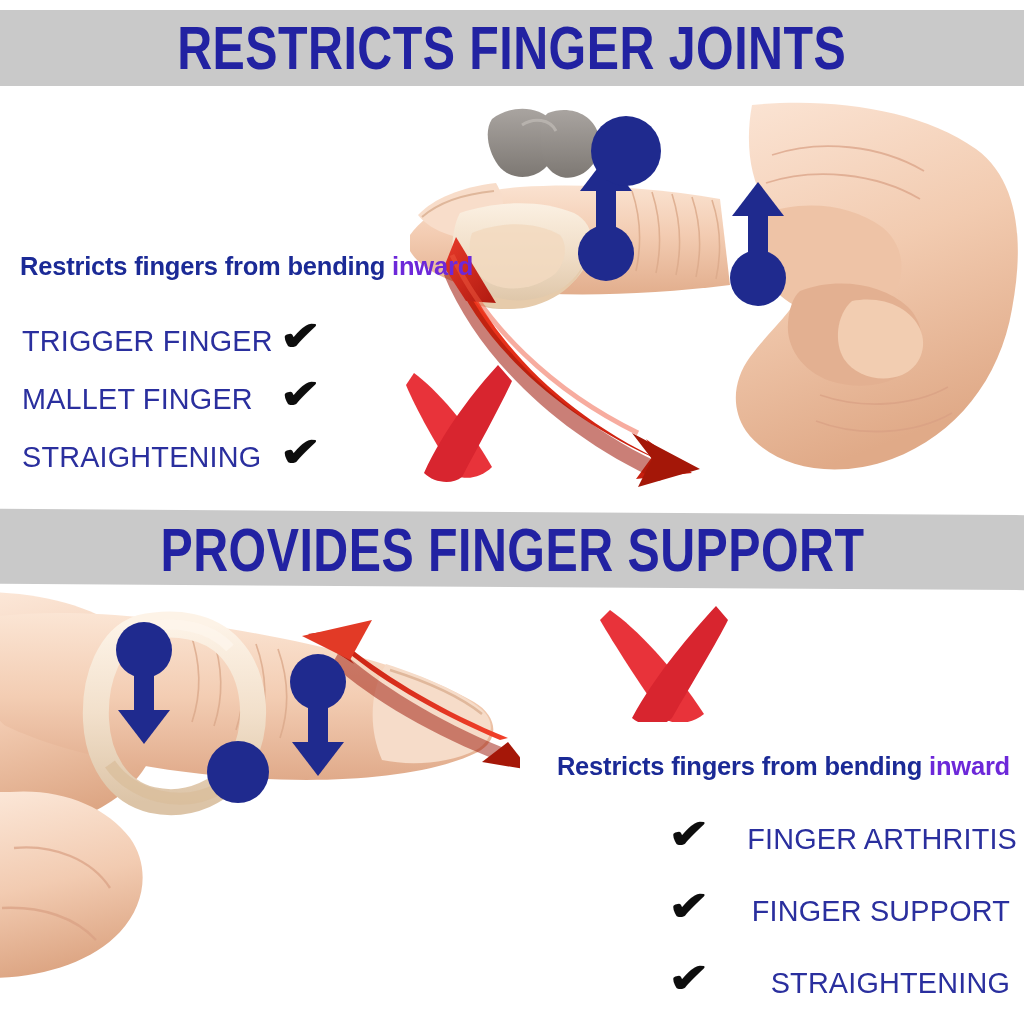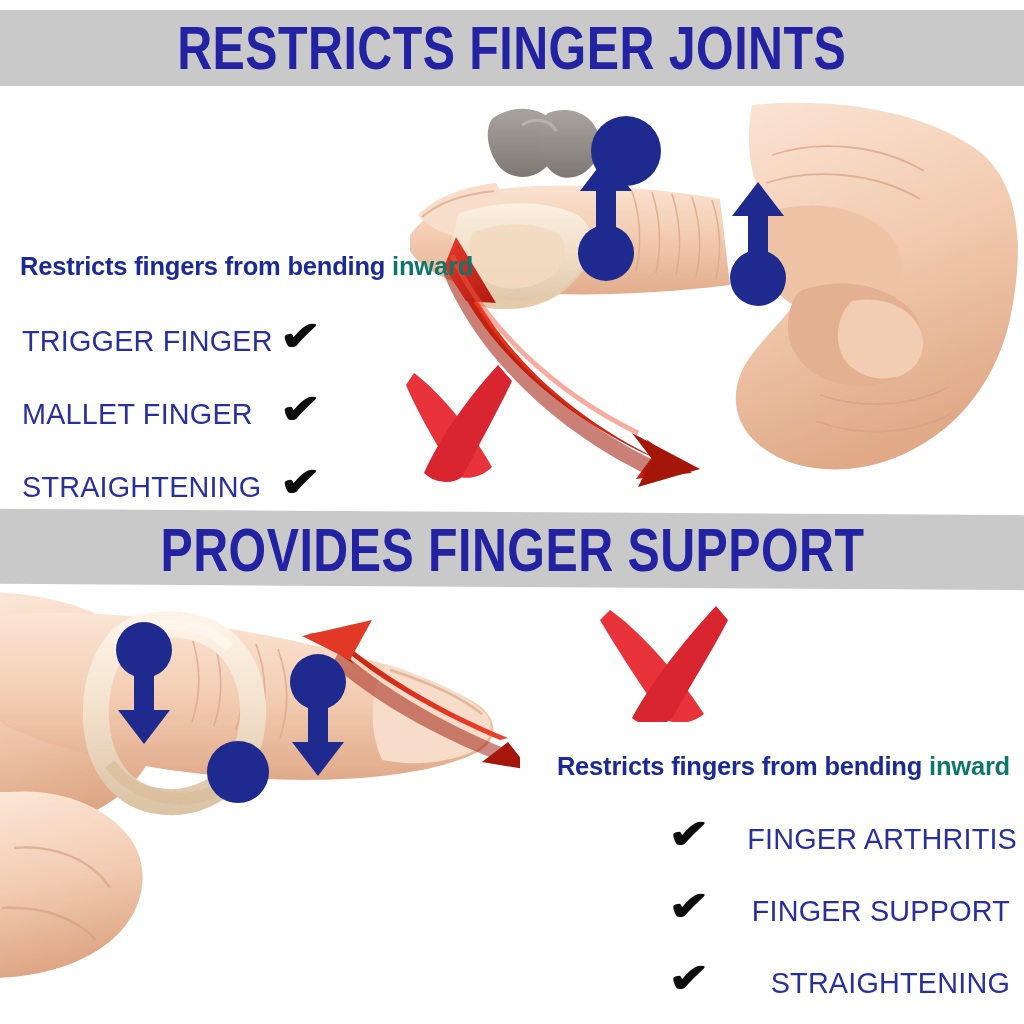--- a/index.html
+++ b/index.html
@@ -36,21 +36,21 @@
 
   
   .headline{
     position:absolute;
     font-weight:bold;
     font-size:25.5px;
     color:#1b2a96;
     white-space:nowrap;
     letter-spacing:-0.2px;
   }
-  .headline .hl-accent{color:#0f766e;margin-top:20px;}
+  .headline .hl-accent{color:#6d28d9;margin-top:20px;}
   .headline-top{left:20px;top:252px;}
   .headline-bottom{left:1010px;top:752px;transform:translateX(-100%);}
 
   
   .check-list{position:absolute;}
   .check-row{
     display:flex;align-items:flex-end;
     height:58px;
   }
   .check-label{
@@ -67,21 +67,21 @@
     line-height:1;
     font-weight:bold;
     transform:scaleX(1.12) scaleY(0.92);
   }
 
   
   .list-top{left:22px;top:300px;}
   .list-top .check-row{justify-content:flex-start;}
   .list-top .check-label{width:252px;}
   .list-top .check-mark{margin-left:8px;}
-  .list-top .check-row + .check-row{margin-top:15px;}
+  .list-top .check-row + .check-row{}
 
   
   .list-bottom{left:672px;top:798px;width:338px;}
   .list-bottom .check-row{justify-content:flex-start;}
   .list-bottom .check-mark{width:64px;flex:0 0 64px;}
   .list-bottom .check-label{flex:1 1 auto;text-align:right;transform:scaleX(0.96);transform-origin:right center;}
   .list-bottom .check-row + .check-row{margin-top:14px;}
 
   
   .photo{position:absolute;overflow:hidden;}

